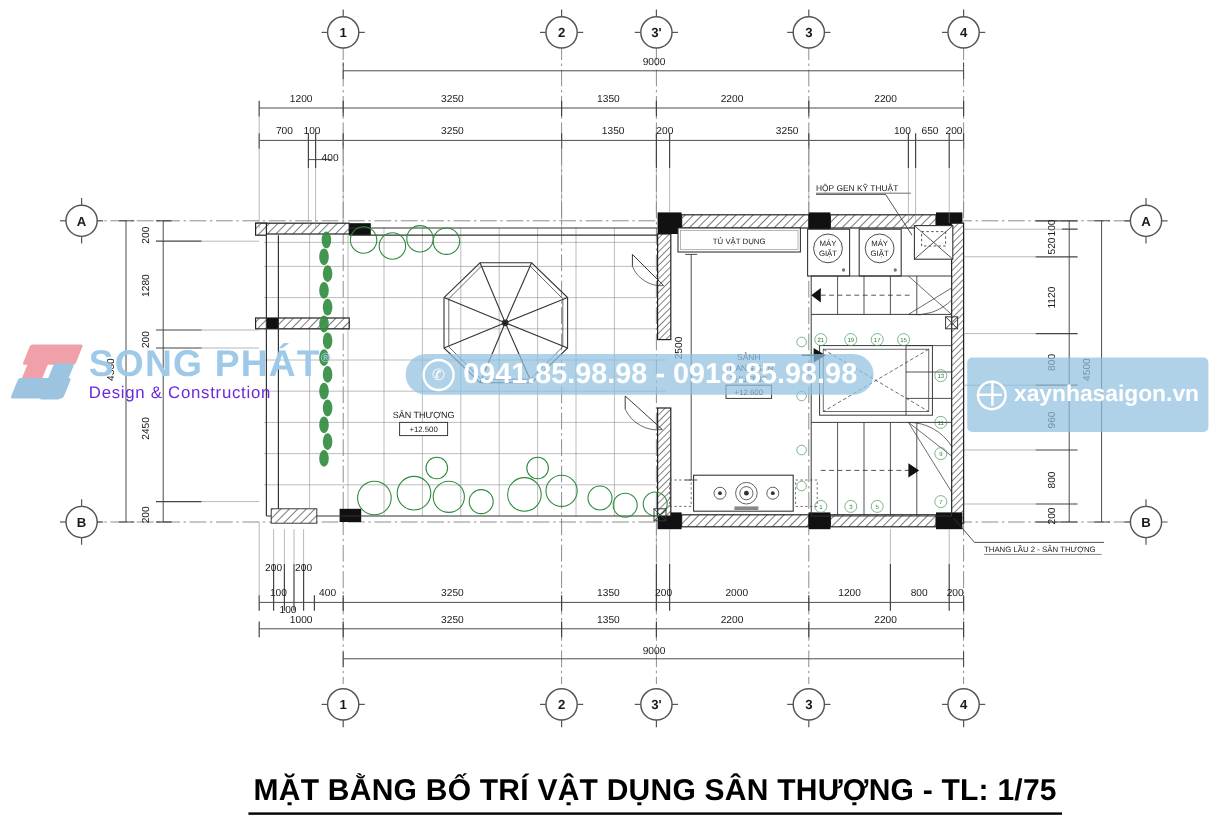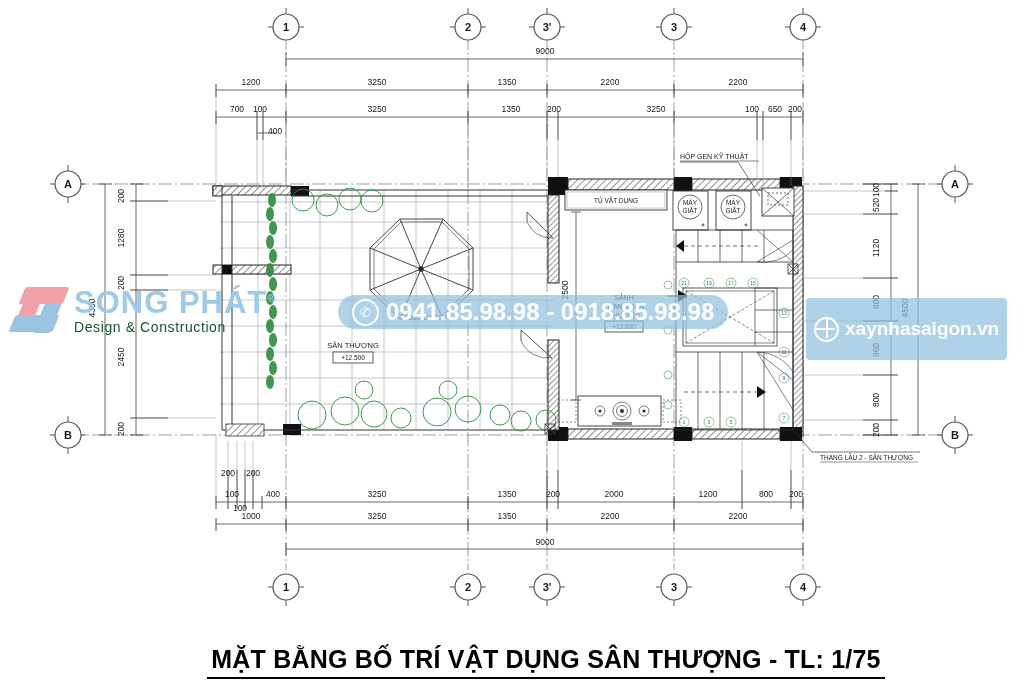--- a/index.html
+++ b/index.html
@@ -18,21 +18,21 @@
   #wm-logo .s-mid{width:17px;height:30px;background:#f0a0a8;left:12px;top:8px;
       transform:skewX(-22deg);border-radius:2px;}
   #wm-logo .s-bot{width:44px;height:17px;background:#9cc3e0;left:2px;top:32px;
       transform:skewX(-22deg);border-radius:2px;}
   #wm-logo .s-left{width:17px;height:30px;background:#9cc3e0;left:29px;top:20px;
       transform:skewX(-22deg);border-radius:2px;}
   #wm-logo .logo-text{line-height:1;}
   #wm-logo .brand{font-size:31px;font-weight:bold;color:#9ec9e8;letter-spacing:1px;
       font-family:"Liberation Sans",sans-serif;}
   #wm-logo .brand .reg{font-size:11px;vertical-align:super;}
-  #wm-logo .tagline{font-size:14px;color:#14532d;letter-spacing:.6px;margin-top:2px;}
+  #wm-logo .tagline{font-size:14px;color:#6d28d9;letter-spacing:.6px;margin-top:2px;}
 
   #wm-phone{left:338px;top:295px;height:34px;display:flex;align-items:center;gap:7px;
       background:rgba(146,193,224,.72);border-radius:17px;padding:0 14px;}
   #wm-phone .phone-icon{width:23px;height:23px;border:2px solid #fff;border-radius:50%;
       display:flex;align-items:center;justify-content:center;color:#fff;font-size:13px;}
   #wm-phone .phone-text{color:#fff;font-size:24px;font-weight:bold;white-space:nowrap;}
 
   #wm-site{left:806px;top:298px;height:30px;display:flex;align-items:center;gap:6px;
       background:rgba(146,193,224,.72);border-radius:4px;padding:16px 8px;}
   #wm-site .globe{width:21px;height:21px;border:2px solid #fff;border-radius:50%;position:relative;}

